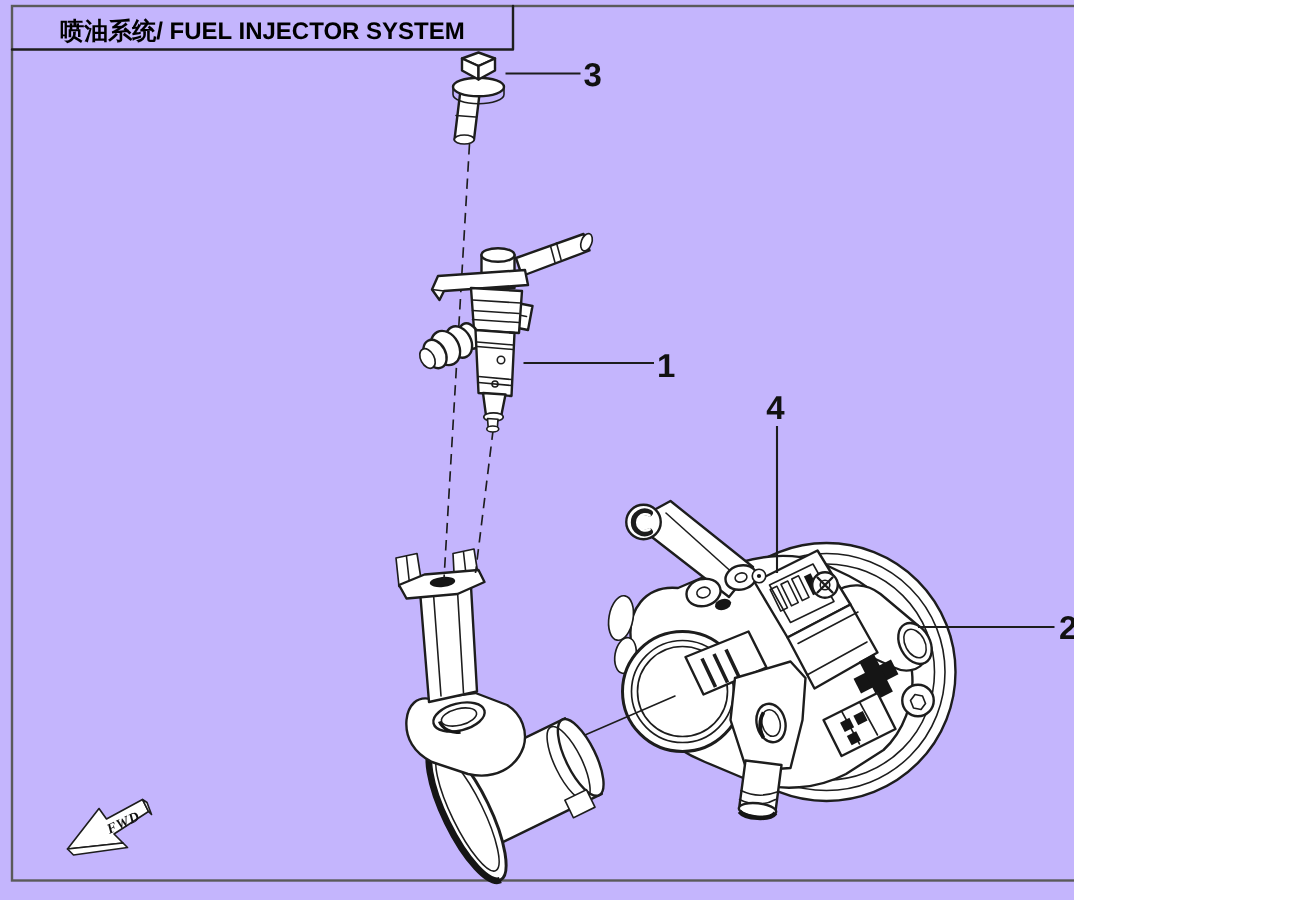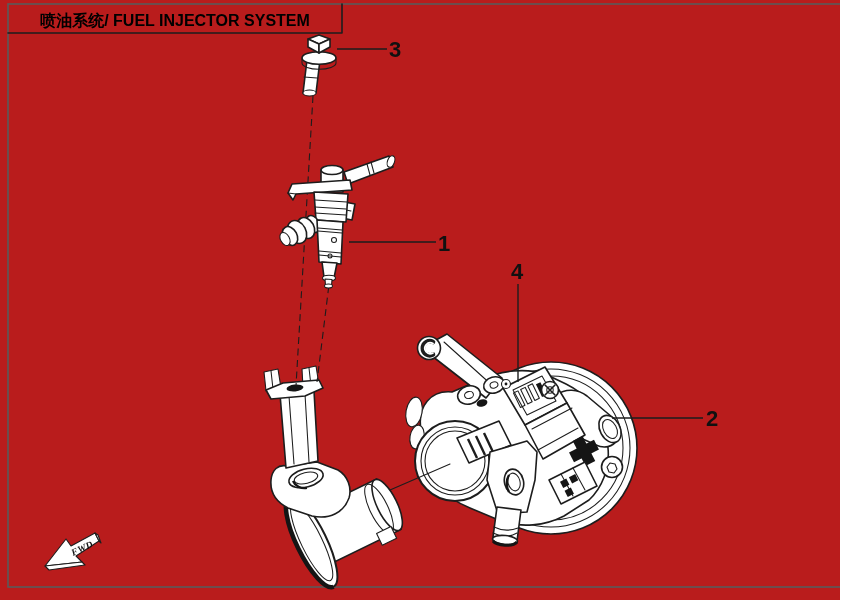--- a/index.html
+++ b/index.html
@@ -1,16 +1,16 @@
 <!DOCTYPE html>
 <html><head>
 <meta charset="utf-8">
 <style>
   html,body{margin:0;padding:0;background:#ffffff;}
-  .stage{position:relative;width:840px;height:600px;background:#b91c1c;overflow:hidden;
+  .stage{position:relative;width:716px;height:600px;background:#c4b5fd;overflow:hidden;
          font-family:"Liberation Sans",sans-serif;}
   svg{display:block}
   .ln {stroke:#1d1d1d;fill:none;stroke-width:1.6;stroke-linejoin:round;stroke-linecap:round}
   .ln1{stroke:#1d1d1d;fill:none;stroke-width:1.05;stroke-linejoin:round;stroke-linecap:round}
   .wf {fill:#ffffff;stroke:#1d1d1d;stroke-width:1.6;stroke-linejoin:round}
   .wf1{fill:#ffffff;stroke:#1d1d1d;stroke-width:1.1;stroke-linejoin:round}
   .wf2{fill:#ffffff;stroke:#1d1d1d;stroke-width:2;stroke-linejoin:round}
   .kf {fill:#151515;stroke:none}
   .dash{stroke:#1d1d1d;stroke-width:1.1;fill:none;stroke-dasharray:7 4.5}
   .lead{stroke:#1d1d1d;stroke-width:1.4;fill:none}

